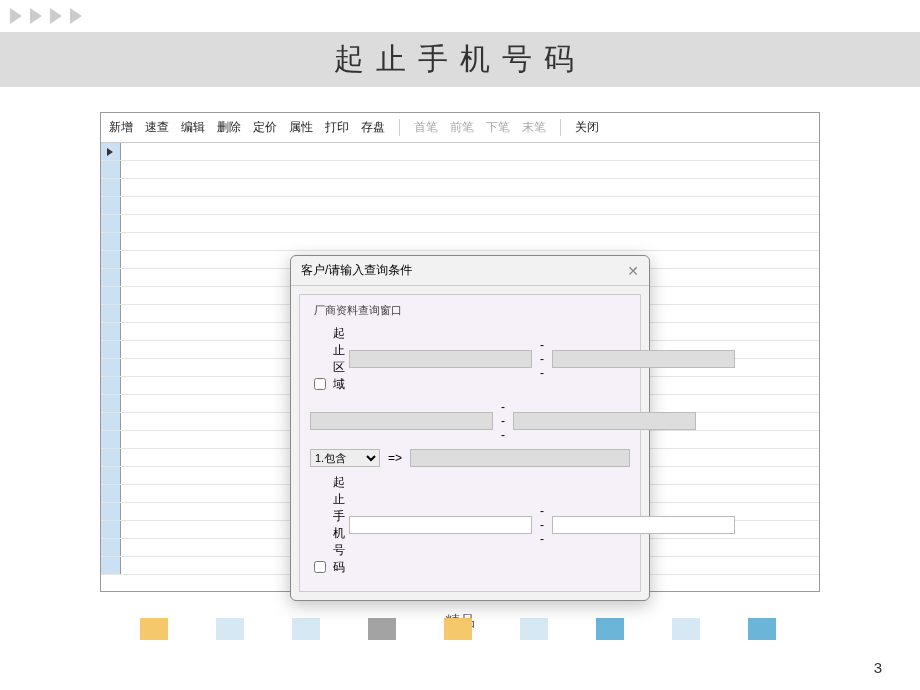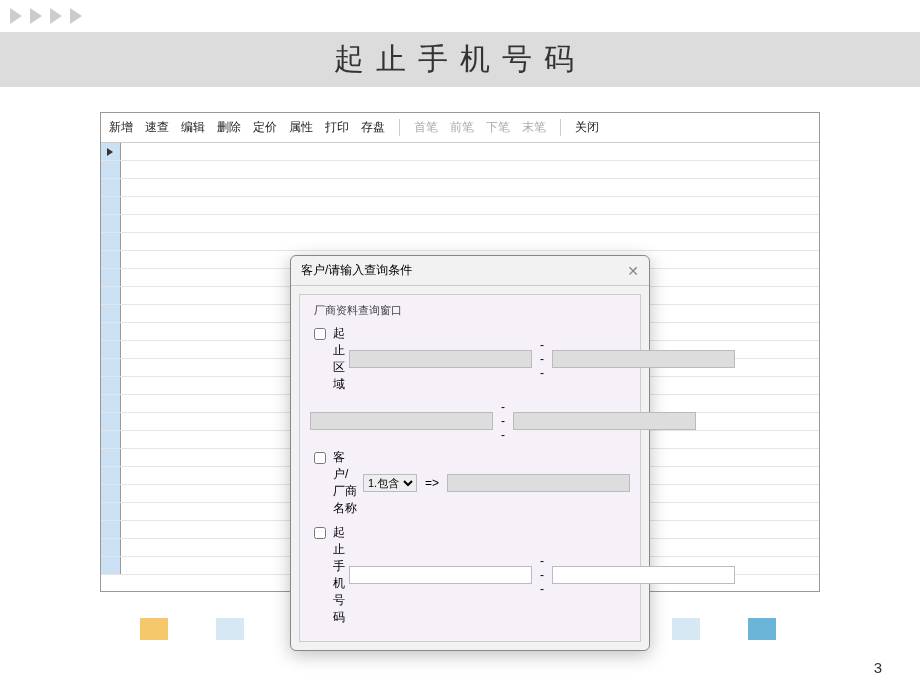--- a/index.html
+++ b/index.html
@@ -166,21 +166,21 @@
     margin-bottom: 4px;
   }
   .crit-row {
     display: flex;
     align-items: center;
     margin: 7px 0;
     gap: 4px;
   }
   .crit-row label {
     display: flex;
-    align-items: flex-start;
+    align-items: flex-end;
     gap: 4px;
     width: 100px;
   }
   .crit-row input[type="checkbox"] {
     width: 12px; height: 12px;
   }
   .txt {
     background: #ddd;
     border: 1px solid #bbb;
     height: 18px;
@@ -379,24 +379,20 @@
       <input class="txt" style="">
     </div>
 
     <div class="crit-row">
       <input class="txt" style="">
       <span class="dash">---</span>
       <input class="txt" style="">
     </div>
 
     <div class="crit-row">
-      <label>
-        <input type="checkbox" style="">
-        <span>客户/厂商名称</span>
-      </label>
       <select class="sel">
         <option>1.包含</option>
       </select>
       <span class="arrow-lbl">=&gt;</span>
       <input class="txt" style="">
     </div>
 
 
     <div class="crit-row">
       <label>

